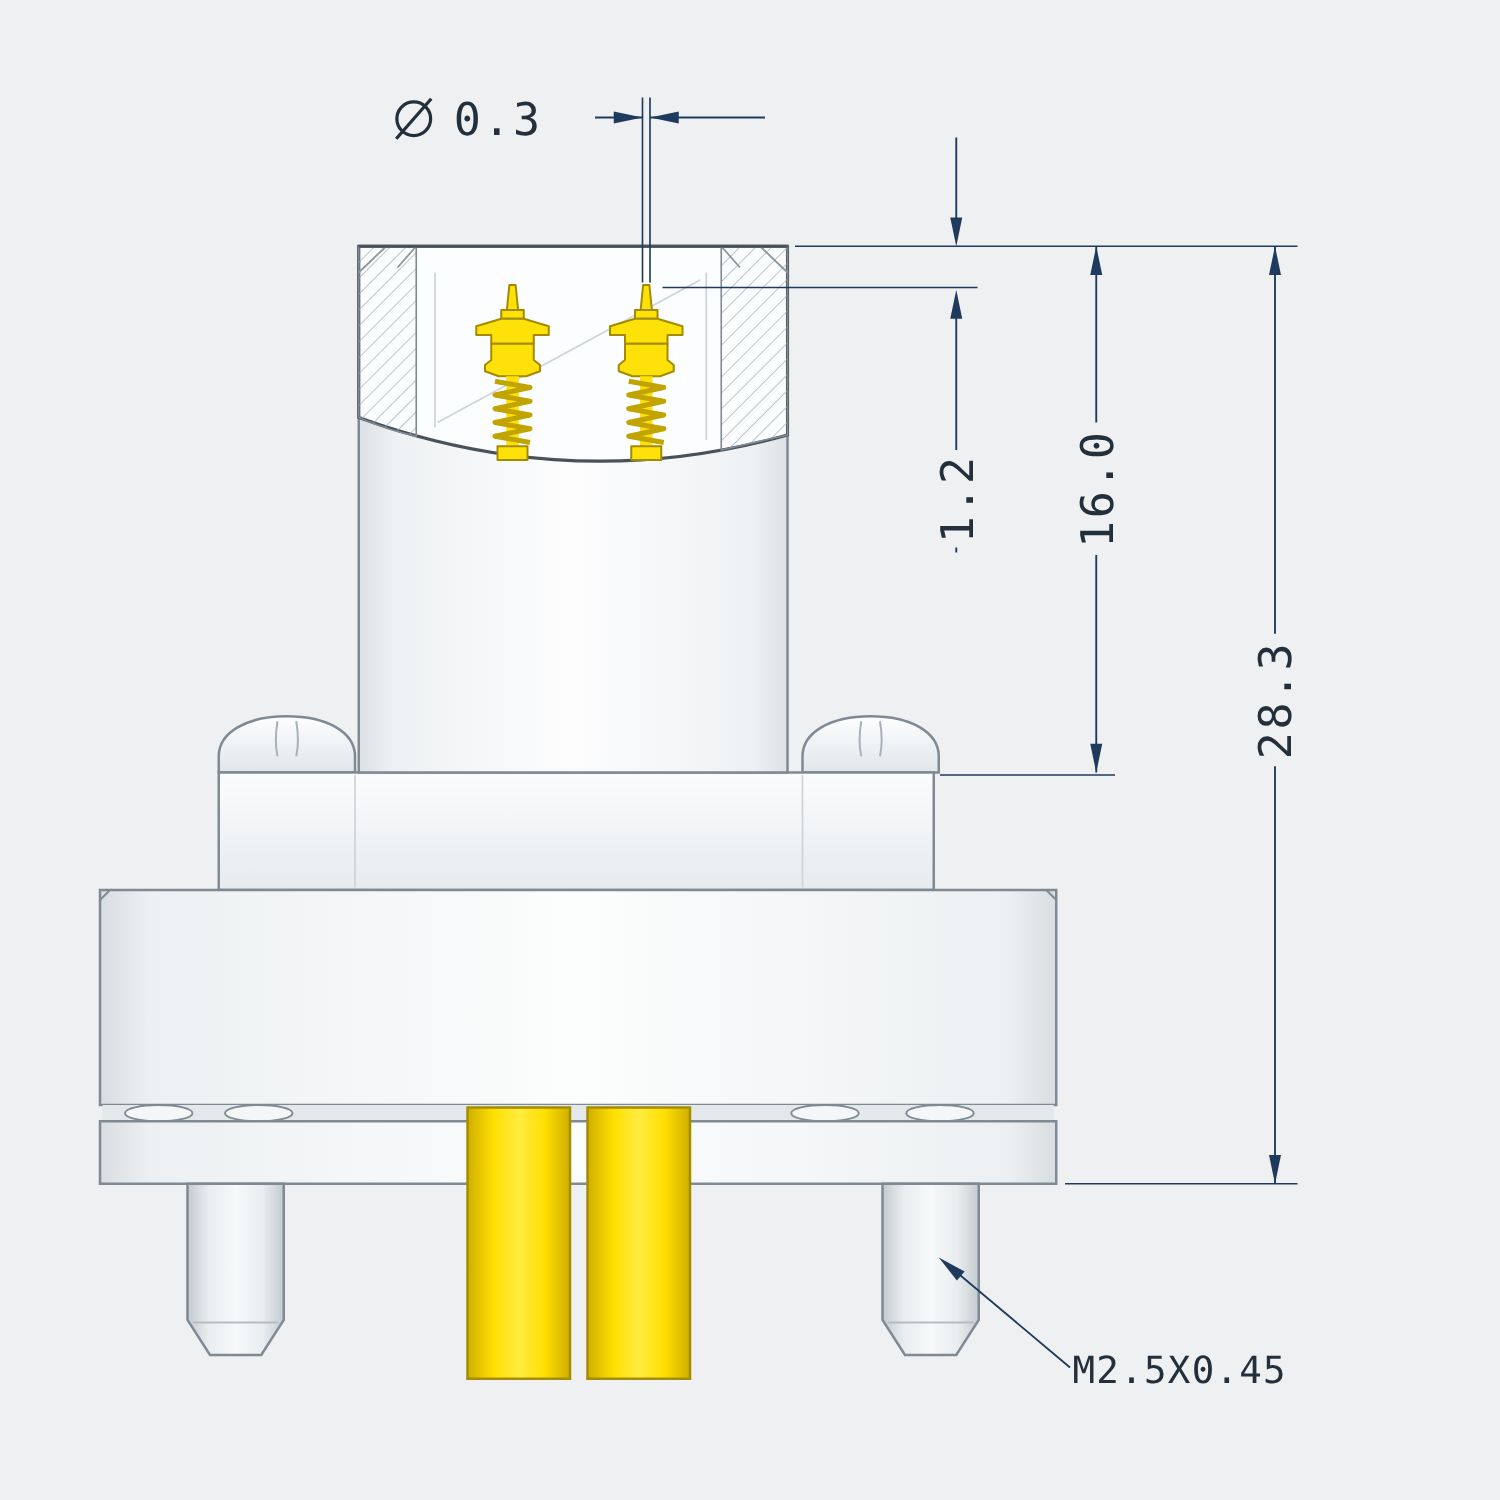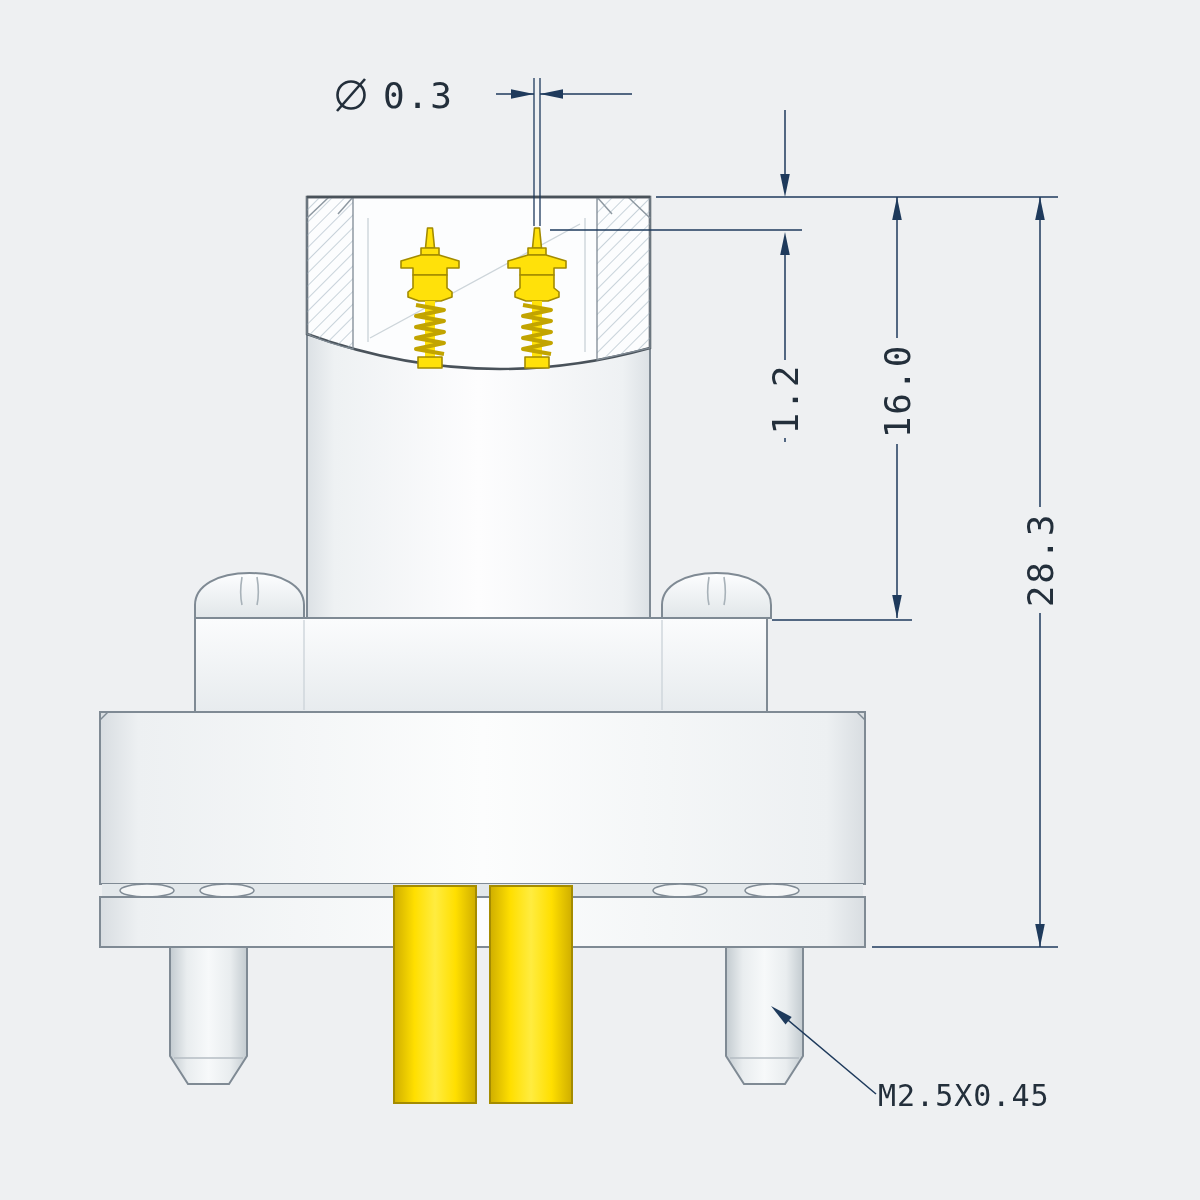--- a/index.html
+++ b/index.html
@@ -1,16 +1,16 @@
 <!DOCTYPE html>
 <html><head>
 <meta charset="utf-8">
 <style>
   html,body{margin:0;padding:0;background:#eef0f2;width:1200px;height:1200px;overflow:hidden;}
-  .stage{width:1079px;height:1200px;position:relative;padding-left:20px;}
+  .stage{width:1079px;height:1200px;position:relative;}
   svg{display:block;}
   .dimline{stroke:#1e3a5c;stroke-width:1.5;fill:none;}
   .extline{stroke:#1e3a5c;stroke-width:1.3;fill:none;}
   .dimtxt{font-family:"DejaVu Sans Mono","Liberation Mono",monospace;font-size:36px;fill:#232f3b;letter-spacing:2px;}
   .calltxt{font-family:"DejaVu Sans Mono","Liberation Mono",monospace;font-size:30px;fill:#232f3b;letter-spacing:1px;}
   .sym{stroke:#232f3b;stroke-width:2.6;fill:none;}
   .faint{stroke:#cdd5da;stroke-width:1.4;fill:none;}
   .drive{stroke:#a8b2b9;stroke-width:1.6;fill:none;}
 </style>
 </head>

